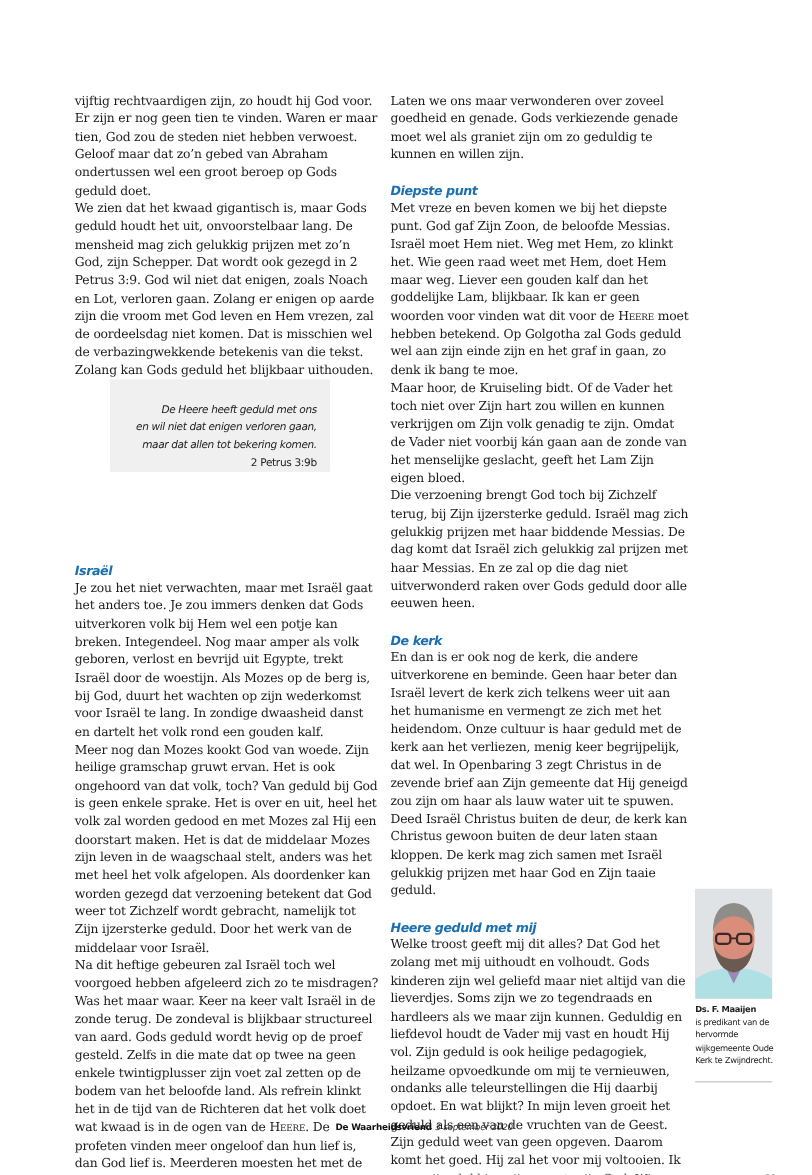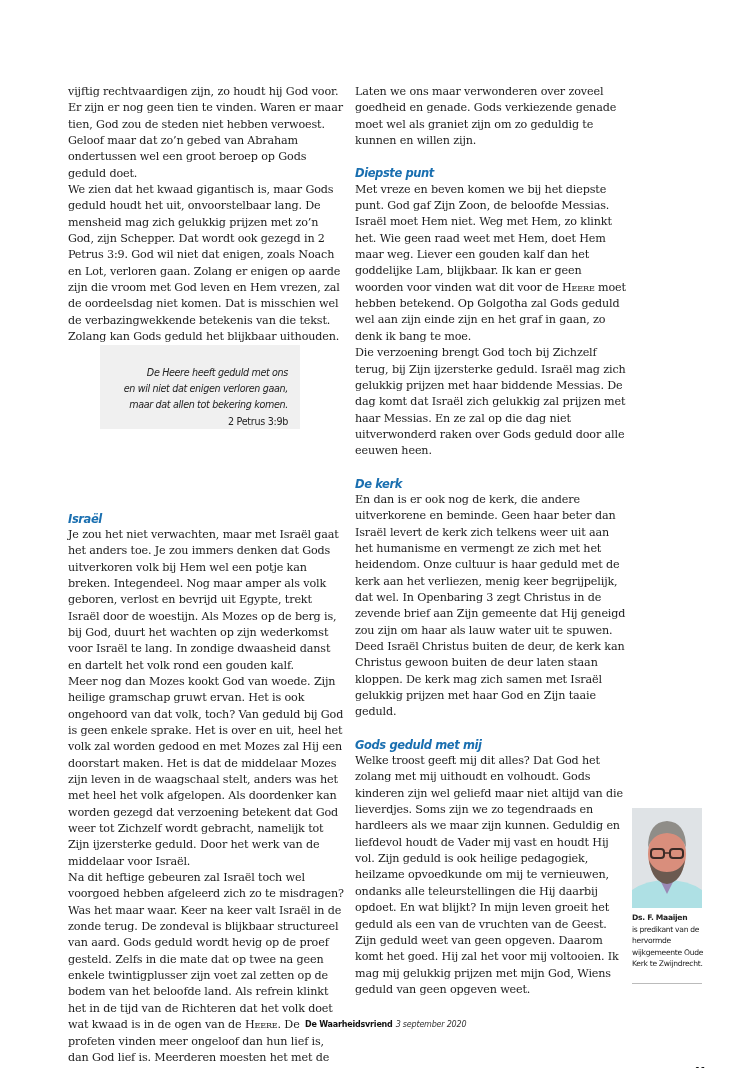--- a/index.html
+++ b/index.html
@@ -85,26 +85,27 @@
     <span class="quote-ref">2 Petrus 3:9b</span>
   </div>
 </div>
 
 <div id="col-right" class="col">
   <p>Laten we ons maar verwonderen over zoveel goedheid en genade. Gods verkiezende genade moet wel als graniet zijn om zo geduldig te kunnen en willen zijn.</p>
 
   <div class="heading">Diepste punt</div>
   <p>Met vreze en beven komen we bij het diepste punt. God gaf Zijn Zoon, de beloofde Messias.</p>
   <p><span>Israël moet Hem niet. Weg met Hem, zo klinkt het. Wie geen raad weet met Hem, doet Hem maar weg. Liever een gouden kalf dan het goddelijke Lam, blijkbaar. Ik kan er geen woorden voor vinden wat dit voor de </span><span class="sc">Heere</span><span> moet hebben betekend. Op Golgotha zal Gods geduld wel aan zijn einde zijn en het graf in gaan, zo denk ik bang te moe.</span></p>
+  <p>Maar hoor, de Kruiseling bidt. Of de Vader het toch niet over Zijn hart zou willen en kunnen verkrijgen om Zijn volk genadig te zijn. Omdat de Vader niet voorbij kán gaan aan de zonde van het menselijke geslacht, geeft het Lam Zijn eigen bloed.</p>
   <p> Die verzoening brengt God toch bij Zichzelf terug, bij Zijn ijzersterke geduld. Israël mag zich gelukkig prijzen met haar biddende Messias. De dag komt dat Israël zich gelukkig zal prijzen met haar Messias. En ze zal op die dag niet uitverwonderd raken over Gods geduld door alle eeuwen heen.</p>
 
   <div class="heading">De kerk</div>
   <p>En dan is er ook nog de kerk, die andere uitverkorene en beminde. Geen haar beter dan Israël levert de kerk zich telkens weer uit aan het humanisme en vermengt ze zich met het heidendom. Onze cultuur is haar geduld met de kerk aan het verliezen, menig keer begrijpelijk, dat wel. In Openbaring 3 zegt Christus in de zevende brief aan Zijn gemeente dat Hij geneigd zou zijn om haar als lauw water uit te spuwen. Deed Israël Christus buiten de deur, de kerk kan Christus gewoon buiten de deur laten staan kloppen. De kerk mag zich samen met Israël gelukkig prijzen met haar God en Zijn taaie geduld.</p>
 
-  <div class="heading">Gods geduld met mij</div>
+  <div class="heading">Heere geduld met mij</div>
   <p>Welke troost geeft mij dit alles? Dat God het zolang met mij uithoudt en volhoudt. Gods kinderen zijn wel geliefd maar niet altijd van die lieverdjes. Soms zijn we zo tegendraads en hardleers als we maar zijn kunnen. Geduldig en liefdevol houdt de Vader mij vast en houdt Hij vol. Zijn geduld is ook heilige pedagogiek, heilzame opvoedkunde om mij te vernieuwen, ondanks alle teleurstellingen die Hij daarbij opdoet. En wat blijkt? In mijn leven groeit het geduld als een van de vruchten van de Geest.</p>
   <p><span>Zijn geduld weet van geen opgeven. Daarom komt het goed. Hij zal het voor mij voltooien. Ik mag mij gelukkig prijzen met mijn God, Wiens geduld van geen opgeven weet.</span></p>
 </div>
 
 <div class="photo">
   <svg width="70" height="100" viewBox="0 0 70 100">
     <rect width="70" height="100" fill="#dfe3e6"></rect>
     <path d="M0 100 L0 82 Q14 72 35 72 Q56 72 70 82 L70 100 Z" fill="#aee0e4"></path>
     <path d="M29 74 L35 86 L41 74 Z" fill="#9a88b5"></path>
     <ellipse cx="35" cy="46" rx="19" ry="26" fill="#d98e7c"></ellipse>

